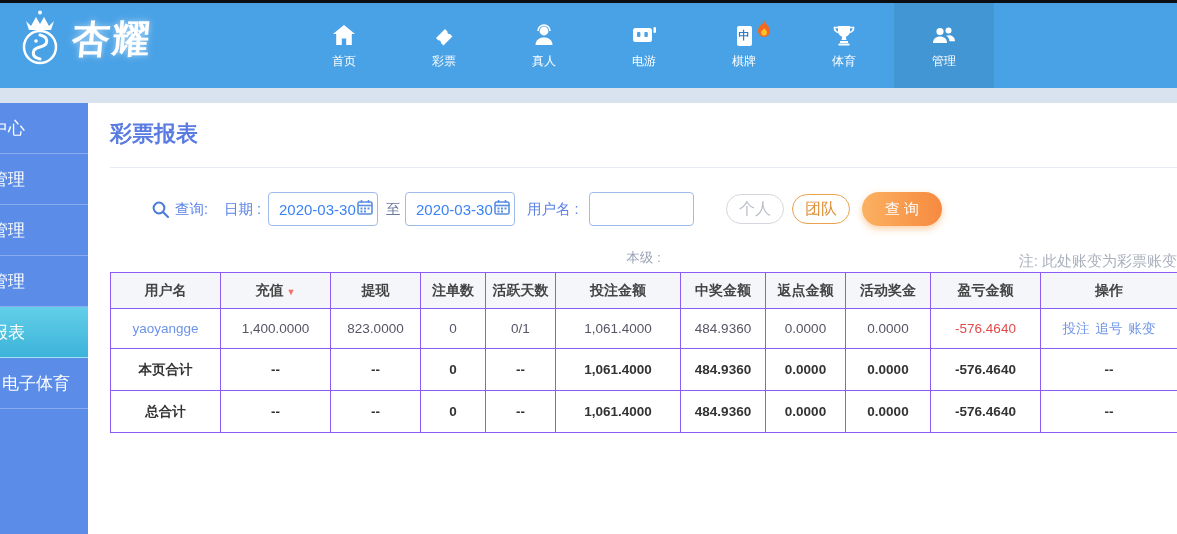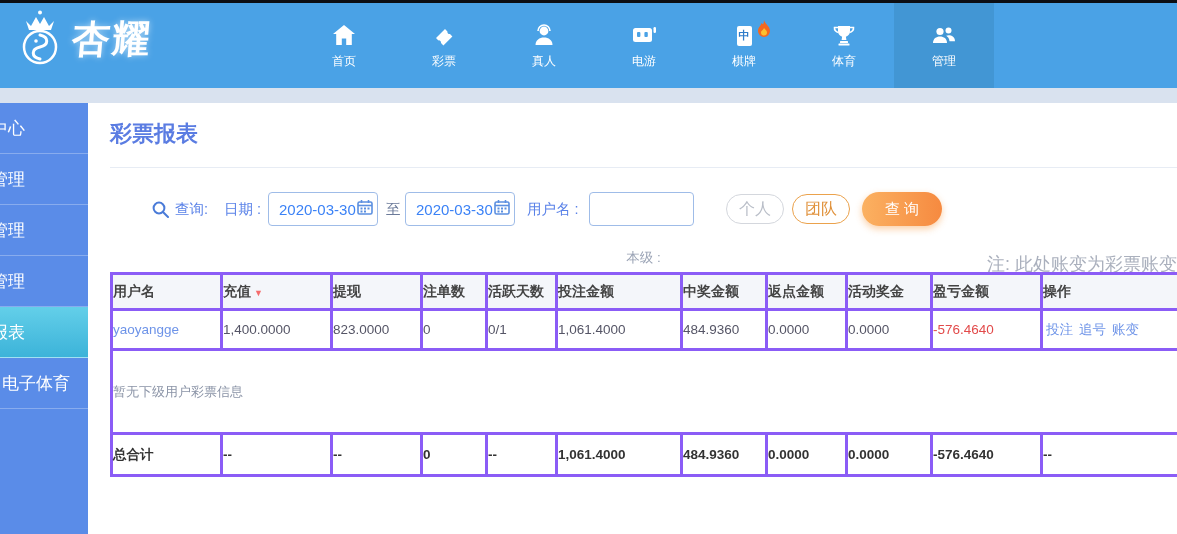--- a/index.html
+++ b/index.html
@@ -49,25 +49,25 @@
   .name-box input { border:none; outline:none; width:92px; height:30px; margin:1px 0 0 8px; font-size:13.5px; color:#556; font-family:inherit; background:transparent; }
   .pill { position:absolute; top:3px; width:58px; height:30px; border-radius:16px; background:#fff; font-size:16px; display:flex; align-items:center; justify-content:center; cursor:pointer; }
   .pill.gray { border:1px solid #d4d7dd; color:#b9bec8; }
   .pill.orange { border:1px solid #eba24c; color:#e0913a; }
   .btn-query { position:absolute; top:1px; width:80px; height:34px; border:none; border-radius:17px; background:linear-gradient(90deg,#fbb161,#f68a40); color:#fff; font-size:15px; cursor:pointer; box-shadow:0 3px 7px rgba(247,150,60,.45); font-family:inherit; }
 
   
   .level-row { position:absolute; left:22px; top:146px; width:1067px; height:22px; font-size:13.5px; display:flex; align-items:center;flex-direction:column; }
   .level-label { color:#9aa3b5; }
   .level-value { color:#5b8ff0; font-weight:bold; margin-left:8px; }
-  .note { position:absolute; right:0; top:3px; color:#aab0bd; font-size:18px; }
+  .note { position:absolute; right:0; top:3px; color:#aab0bd; font-size:15px; }
 
   
   .report-table { position:absolute; left:22px; top:169px; width:1067px; border-collapse:collapse; table-layout:fixed; font-size:13.5px; color:#556; }
-  .report-table th, .report-table td { border:3px solid #8b5cf6; text-align:left; padding:0; }
+  .report-table th, .report-table td { border:1px solid #8b5cf6; text-align:center; padding:0; }
   .report-table th { height:36px; background:#f4f6fa; color:#444; font-weight:bold; font-size:14px; }
   .report-table td { height:40px; background:#fff; }
   .th-recharge { color:#f56c6c; }
   .sort-tri { font-size:9px; color:#f56c6c; margin-left:3px; }
   .cell-link { color:#6d93e8; cursor:pointer; text-decoration:none; }
   .red { color:#e24a4a; }
   .empty-cell { height:84px !important; color:#8a93a6; font-size:13px; }
   .total-row td { height:42px; font-weight:bold; color:#333; }
   .total-red { color:#dd1a1a; font-weight:bold; }
   .actions a { margin:0 3px; }
@@ -291,22 +291,32 @@
           <td>0/1</td>
           <td>1,061.4000</td>
           <td>484.9360</td>
           <td>0.0000</td>
           <td>0.0000</td>
           <td class="red">-576.4640</td>
           <td class="actions">
             <a class="cell-link">投注</a><a class="cell-link">追号</a><a class="cell-link">账变</a>
           </td>
         </tr>
-        <tr>
-          <td colspan="11" class="empty-cell">暂无下级用户彩票信息</td>
+        <tr class="total-row">
+          <td>本页合计</td>
+          <td>--</td>
+          <td>--</td>
+          <td>0</td>
+          <td>--</td>
+          <td>1,061.4000</td>
+          <td>484.9360</td>
+          <td>0.0000</td>
+          <td>0.0000</td>
+          <td class="total-red">-576.4640</td>
+          <td>--</td>
         </tr>
         <tr class="total-row">
           <td>总合计</td>
           <td>--</td>
           <td>--</td>
           <td>0</td>
           <td>--</td>
           <td>1,061.4000</td>
           <td>484.9360</td>
           <td>0.0000</td>

